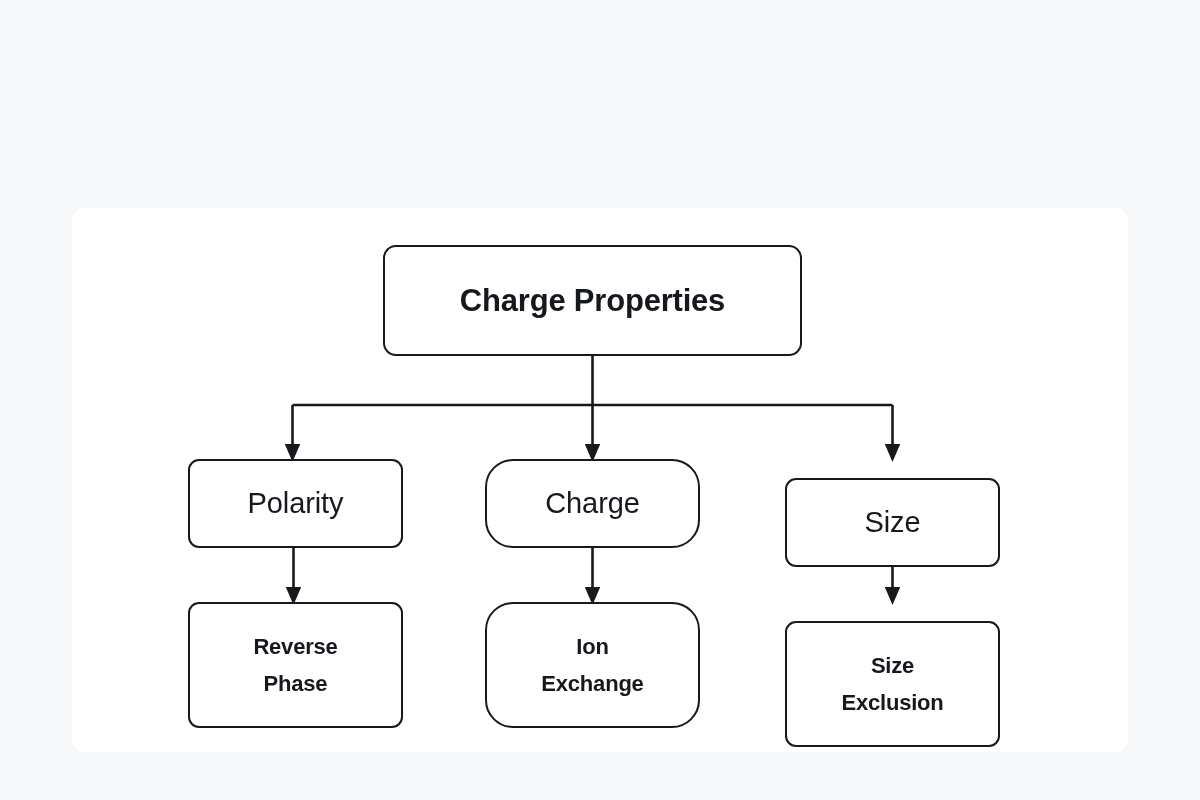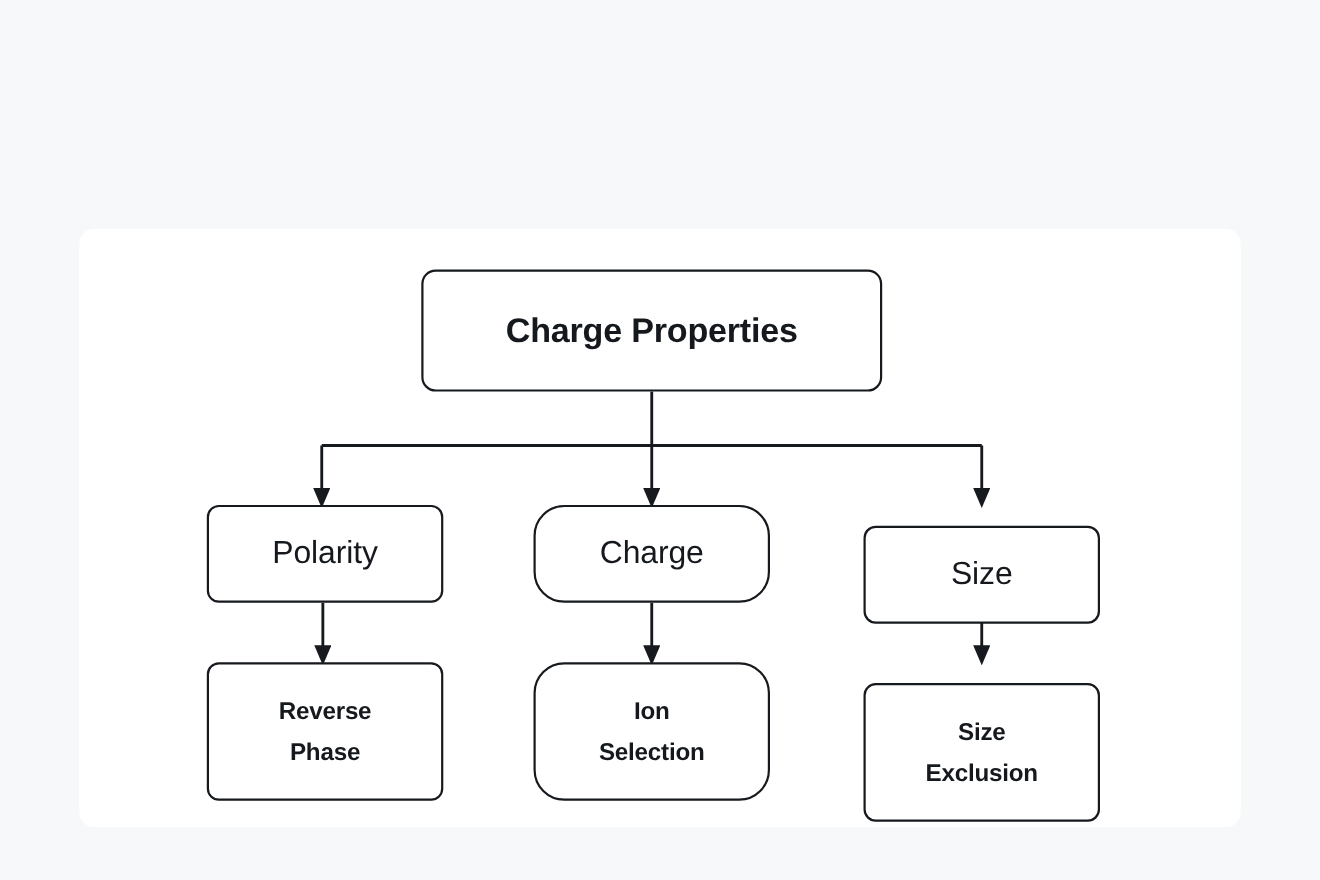--- a/index.html
+++ b/index.html
@@ -163,18 +163,18 @@
 <div class="node node-mid col-2">
   <span class="node-label">Size</span>
 </div>
 
 <div class="node node-leaf col-0">
   <span class="leaf-label">Reverse
 Phase</span>
 </div>
 <div class="node node-leaf col-1">
   <span class="leaf-label">Ion
-Selection</span>
+Exchange</span>
 </div>
 <div class="node node-leaf col-2">
   <span class="leaf-label">Size
 Exclusion</span>
 </div>
 
 </body></html>

